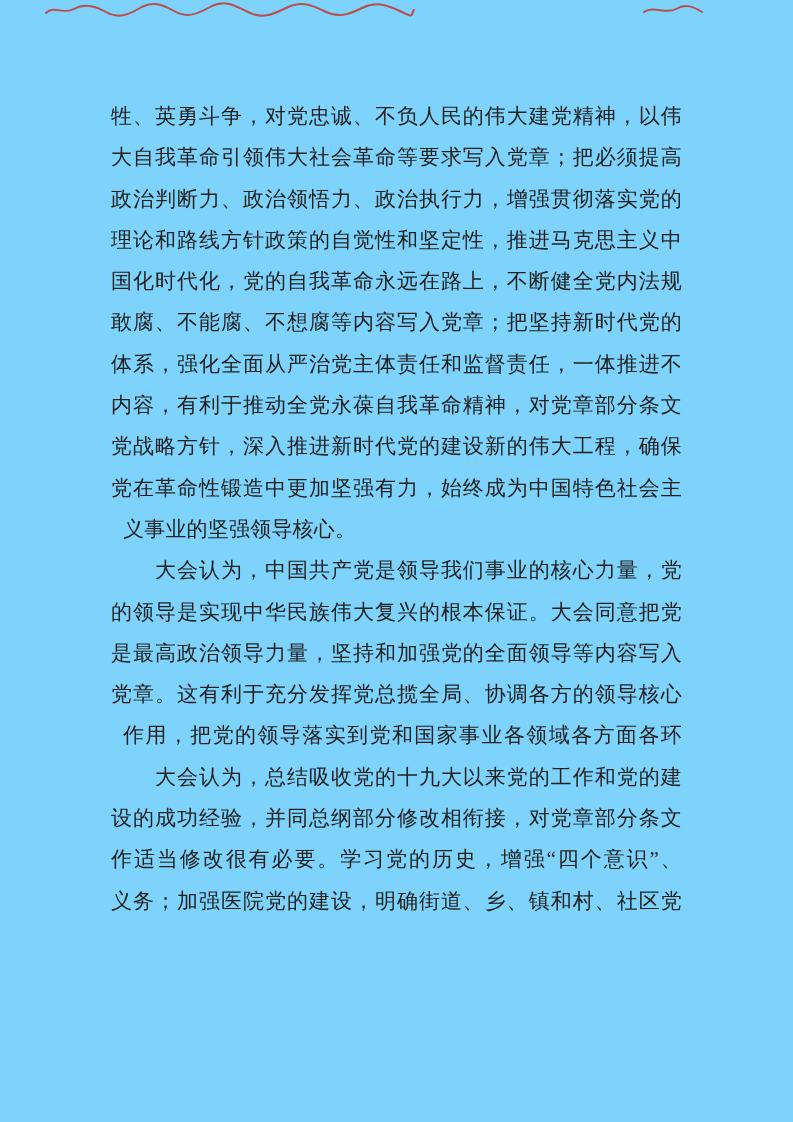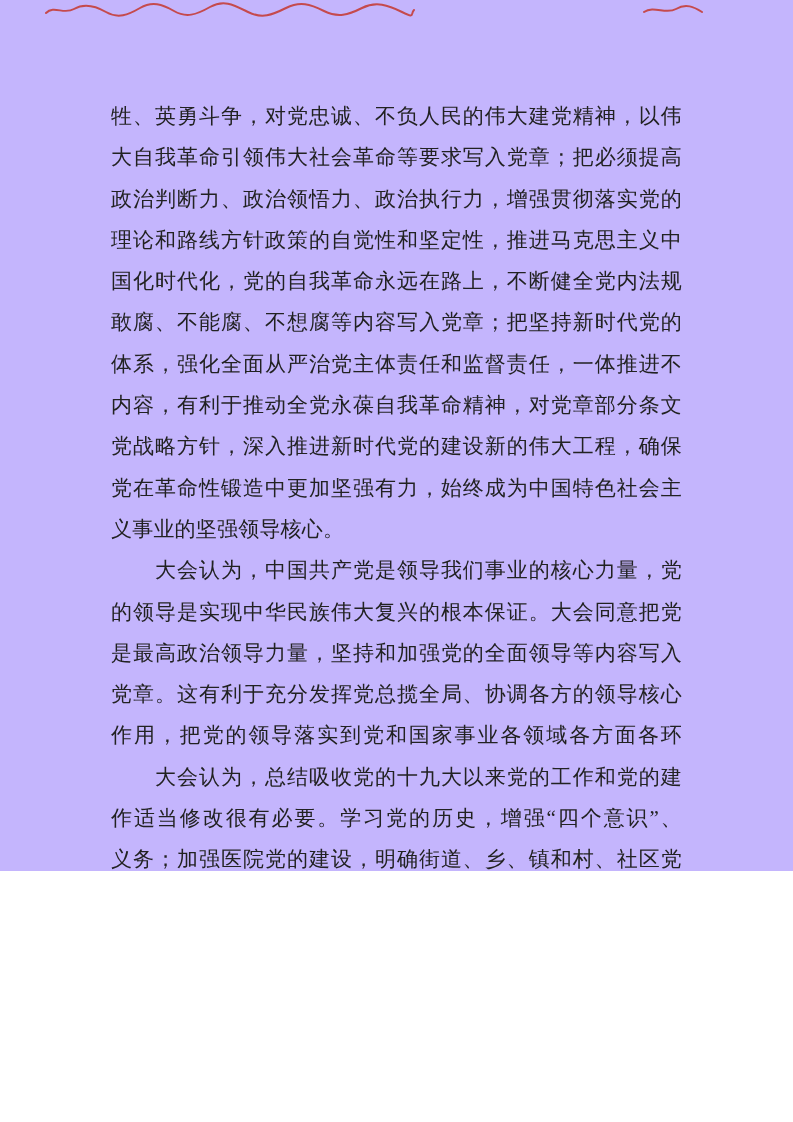--- a/index.html
+++ b/index.html
@@ -3,22 +3,22 @@
 <meta charset="utf-8">
 <style>
   html, body {
     margin: 0;
     padding: 0;
     background: #ffffff;
   }
   .page {
     position: relative;
     width: 793px;
-    height: 871px;
-    background: #c4b5fd;
+    height: 1122px;
+    background: #7dd3fc;
     overflow: hidden;
     font-family: "Liberation Serif", "DejaVu Serif", serif;
   }
   .red-marks {
     position: absolute;
     left: 44px;
     top: 2px;
   }
   .red-marks-right {
     position: absolute;
@@ -37,20 +37,21 @@
     height: 41.3px;
     line-height: 41.3px;
     text-align: justify;
     text-align-last: justify;
     letter-spacing: 0.2px;
     white-space: normal;
     overflow: hidden;
   }
   .line.para-end {
     text-align-last: left;
+    margin-left: 12px;
   }
 </style>
 </head>
 <body>
 
 <div class="page">
 
   <svg class="red-marks" width="372" height="16" viewBox="0 0 372 16" aria-hidden="true">
     <path d="M2 11 C10 3, 20 13, 30 7 S 50 3, 62 10 S 84 13, 96 6 S 118 2, 130 9 S 152 13, 166 5 S 190 3, 204 10 S 228 13, 242 6 S 266 2, 280 9 S 304 13, 318 6 S 344 3, 358 10 S 366 12, 370 8" stroke="#c5372e" stroke-width="2" fill="none" stroke-linecap="round" opacity="0.85"></path>
   </svg>
@@ -70,17 +71,18 @@
       <div class="line">内容，有利于推动全党永葆自我革命精神，对党章部分条文</div>
       <div class="line">党战略方针，深入推进新时代党的建设新的伟大工程，确保</div>
       <div class="line">党在革命性锻造中更加坚强有力，始终成为中国特色社会主</div>
       <div class="line para-end">义事业的坚强领导核心。</div>
       <div class="line">　　大会认为，中国共产党是领导我们事业的核心力量，党</div>
       <div class="line">的领导是实现中华民族伟大复兴的根本保证。大会同意把党</div>
       <div class="line">是最高政治领导力量，坚持和加强党的全面领导等内容写入</div>
       <div class="line">党章。这有利于充分发挥党总揽全局、协调各方的领导核心</div>
       <div class="line para-end">作用，把党的领导落实到党和国家事业各领域各方面各环节。</div>
       <div class="line">　　大会认为，总结吸收党的十九大以来党的工作和党的建</div>
+      <div class="line">设的成功经验，并同总纲部分修改相衔接，对党章部分条文</div>
       <div class="line">作适当修改很有必要。学习党的历史，增强“四个意识”、</div>
       <div class="line">义务；加强医院党的建设，明确街道、乡、镇和村、社区党</div>
     </div>
 
 </div>
 
 </body></html>

